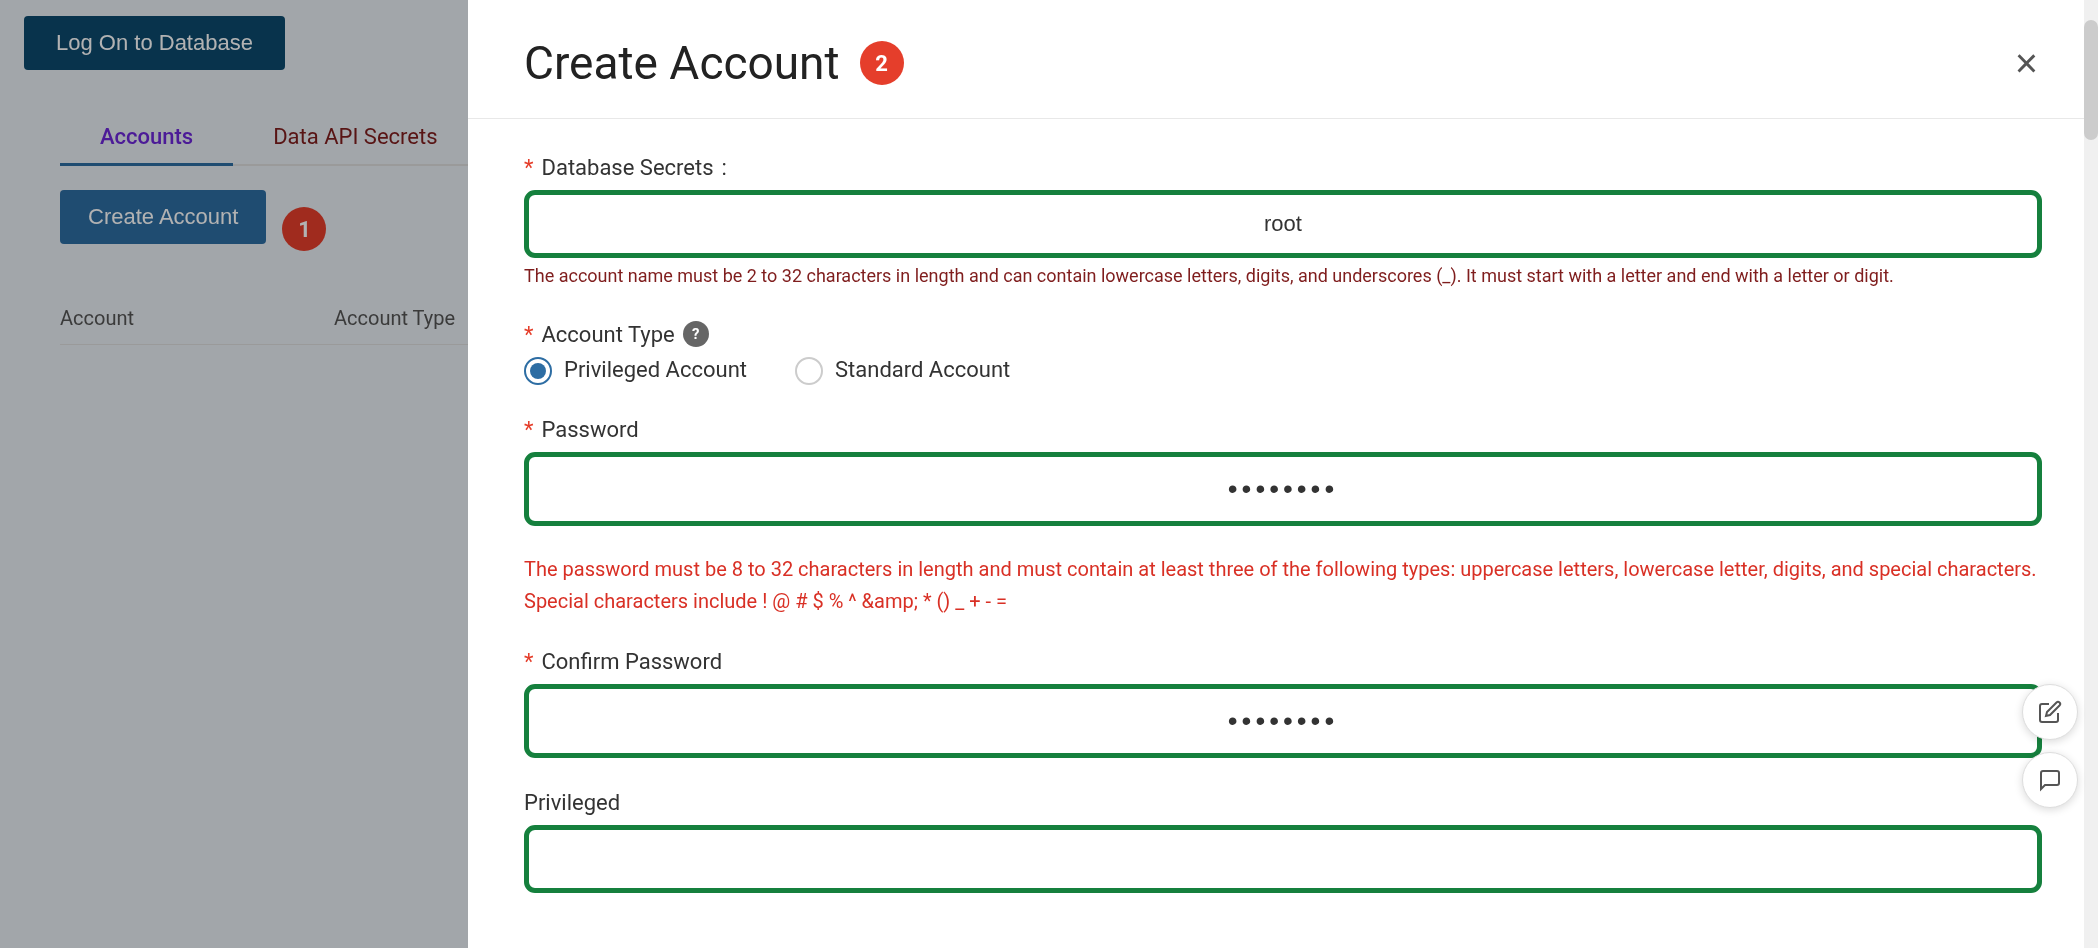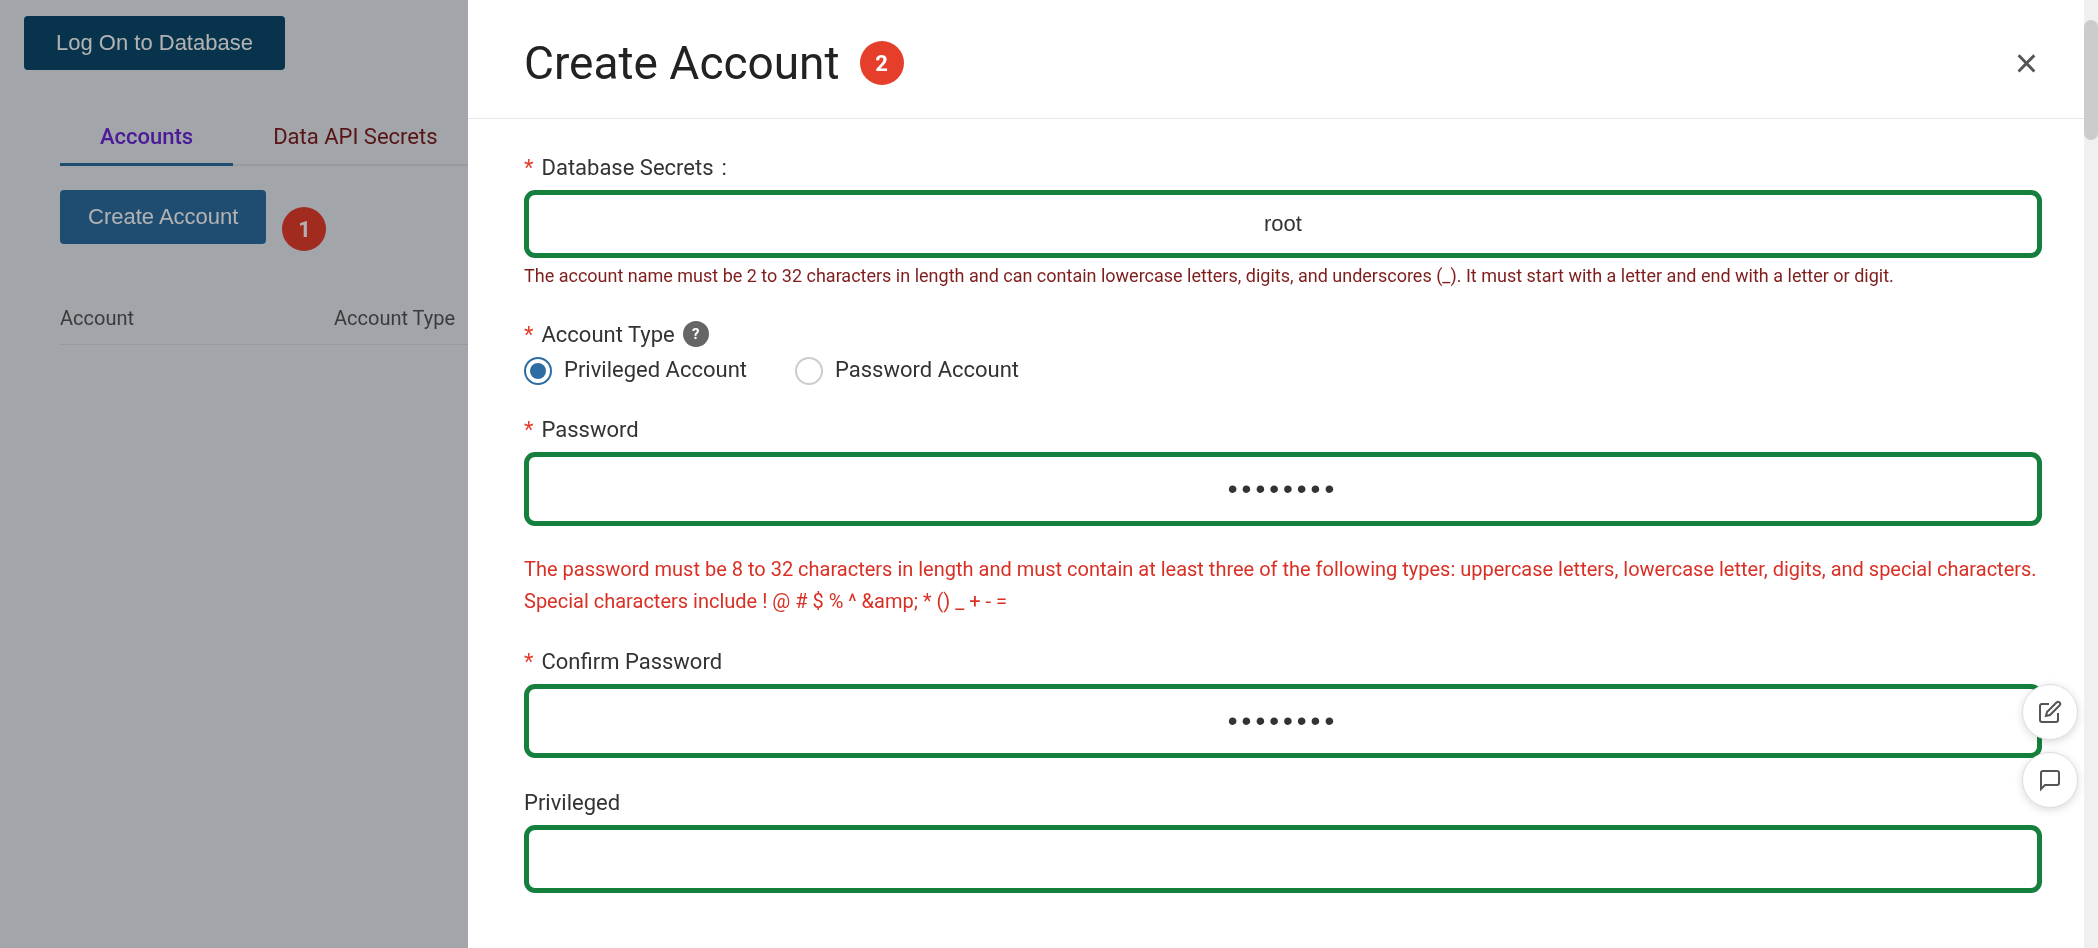--- a/index.html
+++ b/index.html
@@ -372,21 +372,21 @@
       </div>
       <div class="radio-group">
         <label class="radio-option">
           <div class="radio-circle selected">
             <div class="radio-dot"></div>
           </div>
           <span class="radio-label">Privileged Account</span>
         </label>
         <label class="radio-option">
           <div class="radio-circle"></div>
-          <span class="radio-label">Password Account</span>
+          <span class="radio-label">Standard Account</span>
         </label>
       </div>
     </div>
 
     <div class="form-group">
       <div class="form-label">
         <span class="required-star">*</span>
         <span>Password</span>
       </div>
       <input type="password" class="form-input" value="12345678" style="letter-spacing: 4px; font-size: 28px;">

